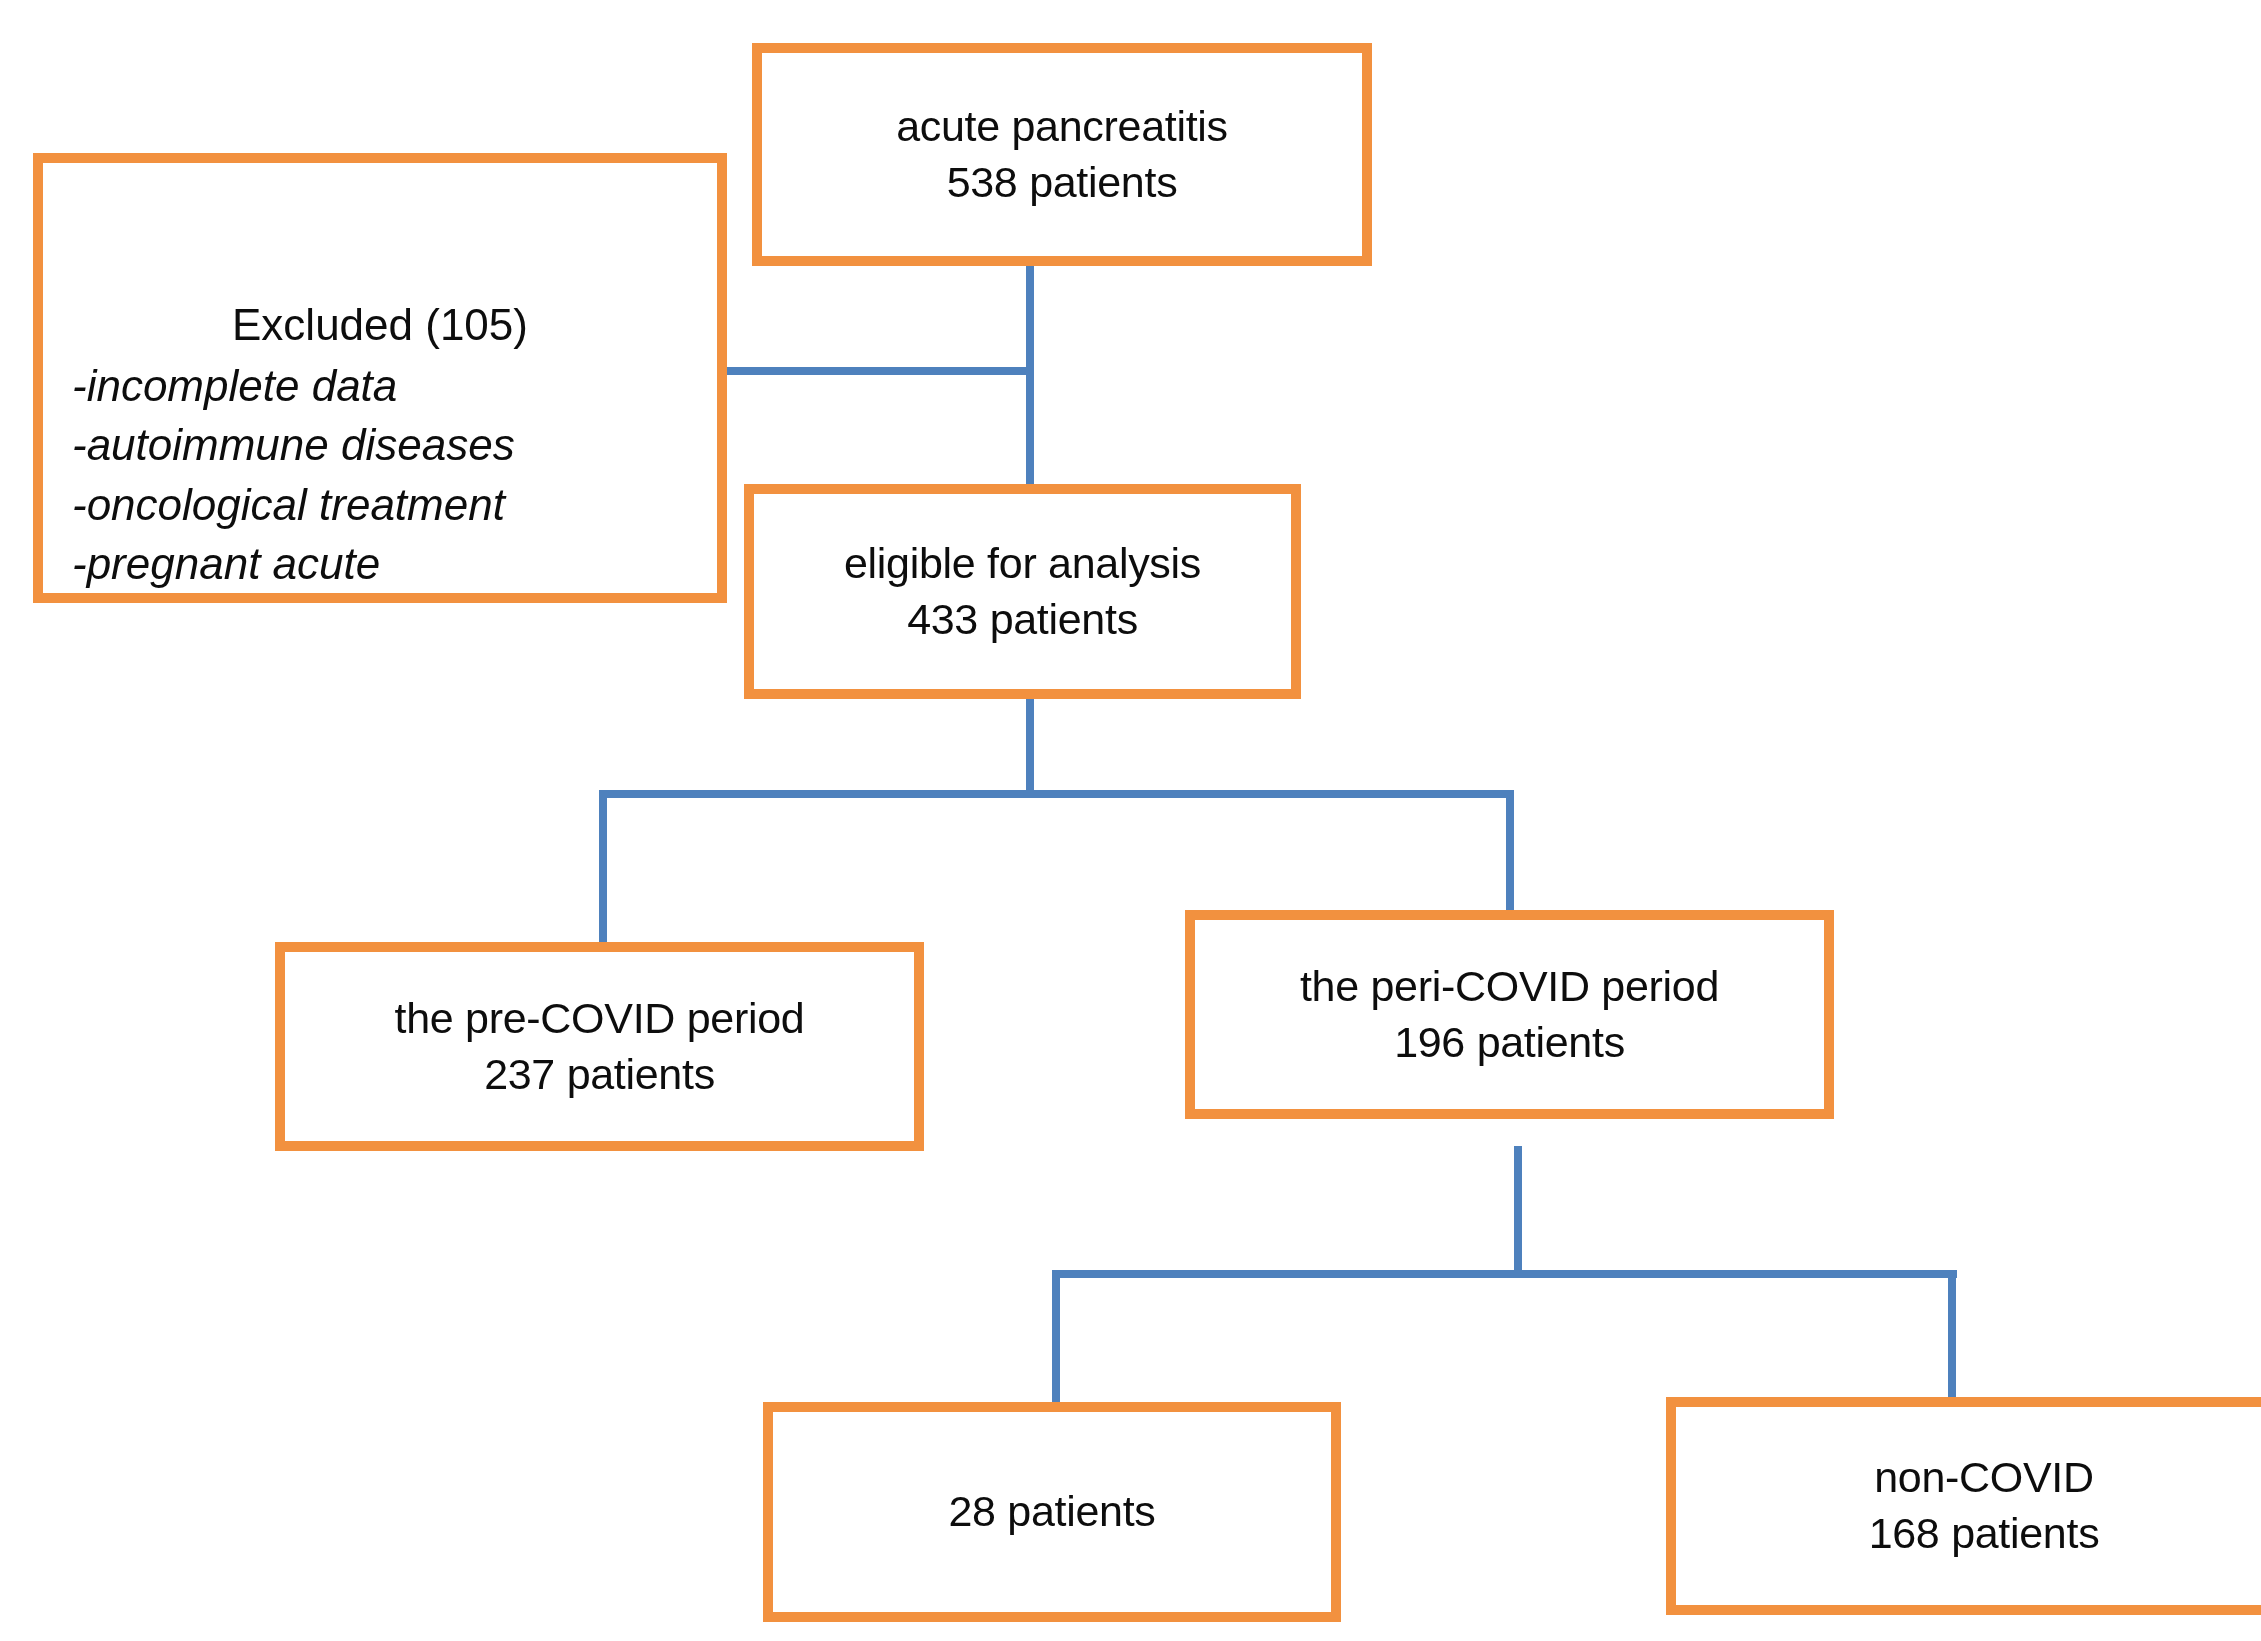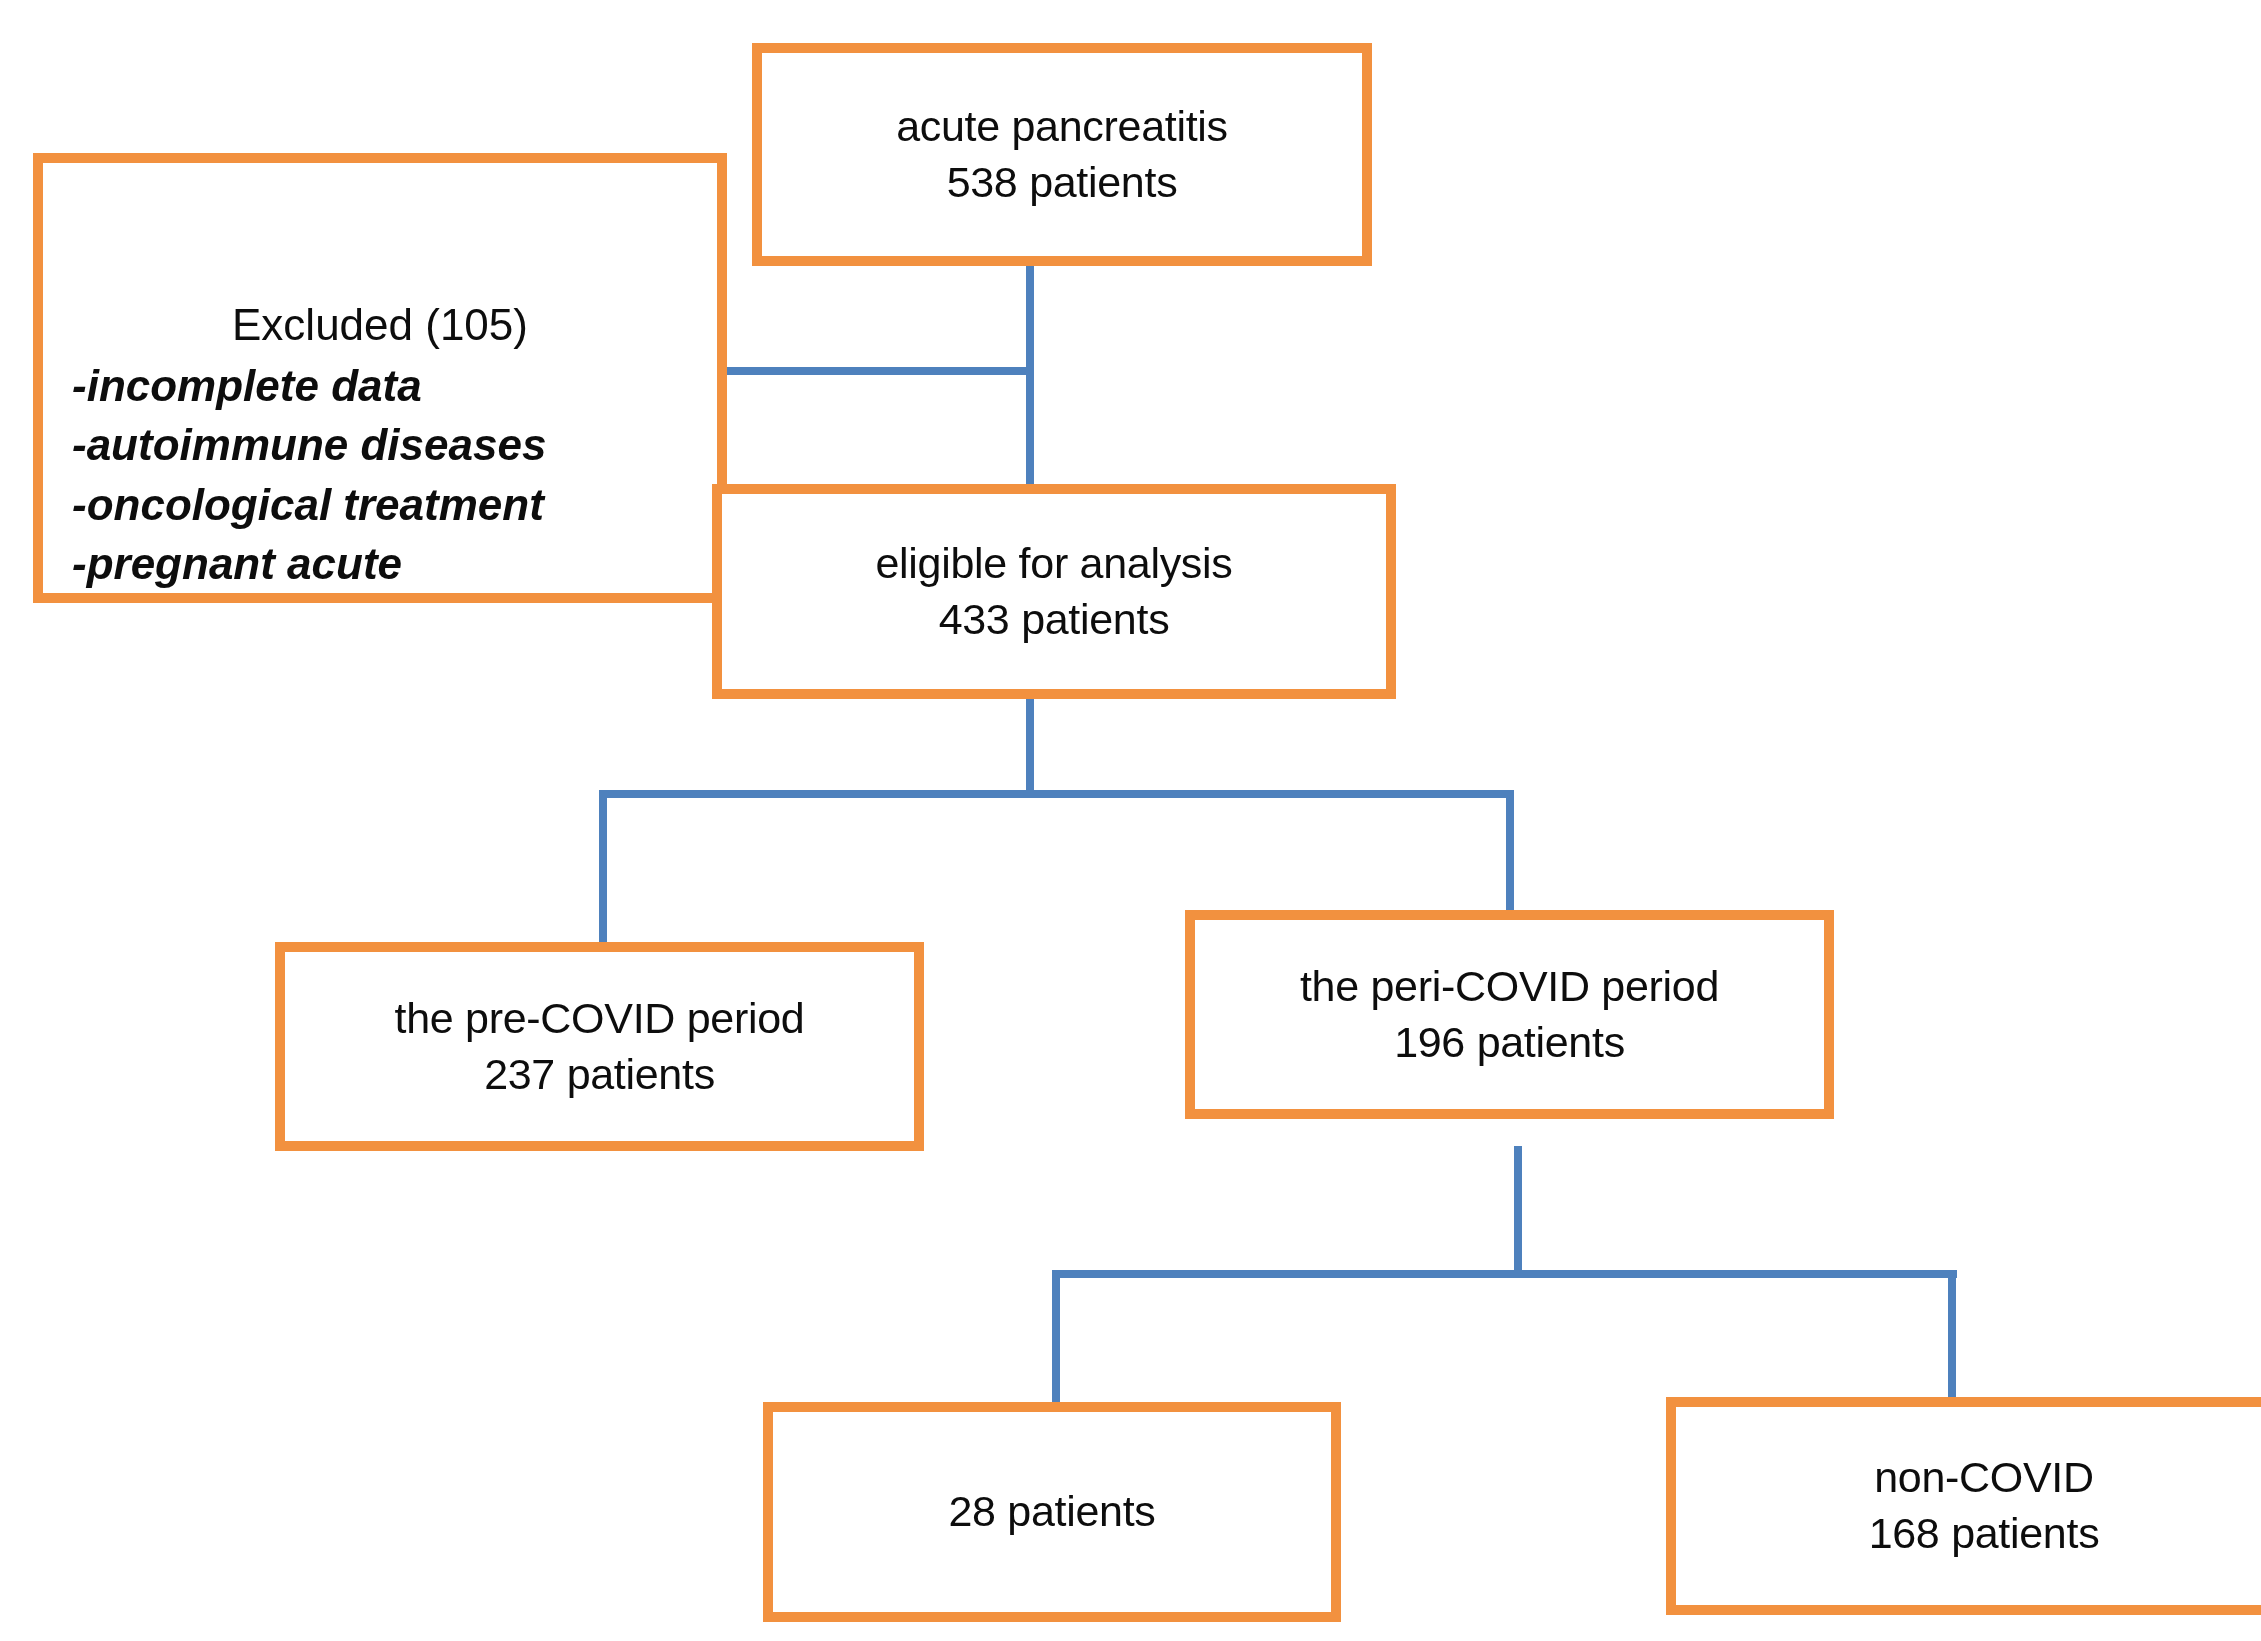--- a/index.html
+++ b/index.html
@@ -52,21 +52,20 @@
     padding-bottom: 3.3px;
   }
   #excluded-box .xitem {
     display: block;
     text-align: left;
     font-style: italic;
     font-size: 44px;
     line-height: 1.345;
     padding-left: 29px;
     white-space: nowrap;
-    font-weight: bold;
   }
 
   
   .conn {
     position: absolute;
     background: #4E81BD;
     z-index: 1;
   }
   .conn.v { width: 8.3px; }
   .conn.h { height: 8.3px; }
@@ -102,21 +101,21 @@
   </div>
 
   <div class="fbox" id="excluded-box" style="left:33px; top:153px; width:694px; height:450px;">
     <span class="heading">Excluded (105)</span>
     <span class="xitem">-incomplete data</span>
     <span class="xitem">-autoimmune diseases</span>
     <span class="xitem">-oncological treatment</span>
     <span class="xitem">-pregnant acute</span>
   </div>
 
-  <div class="fbox" id="eligible-box" style="left:712px; top:484px; width:684px; height:215px;">
+  <div class="fbox" id="eligible-box" style="left:744px; top:484px; width:557px; height:215px;">
     <span class="line">eligible for analysis</span>
     <span class="line">433 patients</span>
   </div>
 
   <div class="fbox" id="pre-covid-box" style="left:275px; top:942px; width:649px; height:209px;">
     <span class="line">the pre-COVID period</span>
     <span class="line">237 patients</span>
   </div>
 
   <div class="fbox" id="peri-covid-box" style="left:1185px; top:910px; width:649px; height:209px;">

